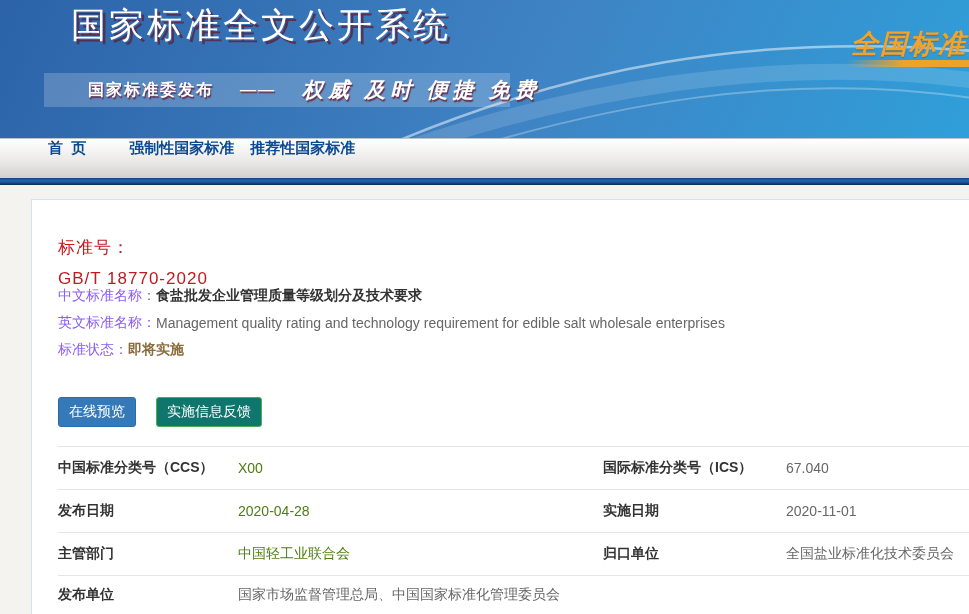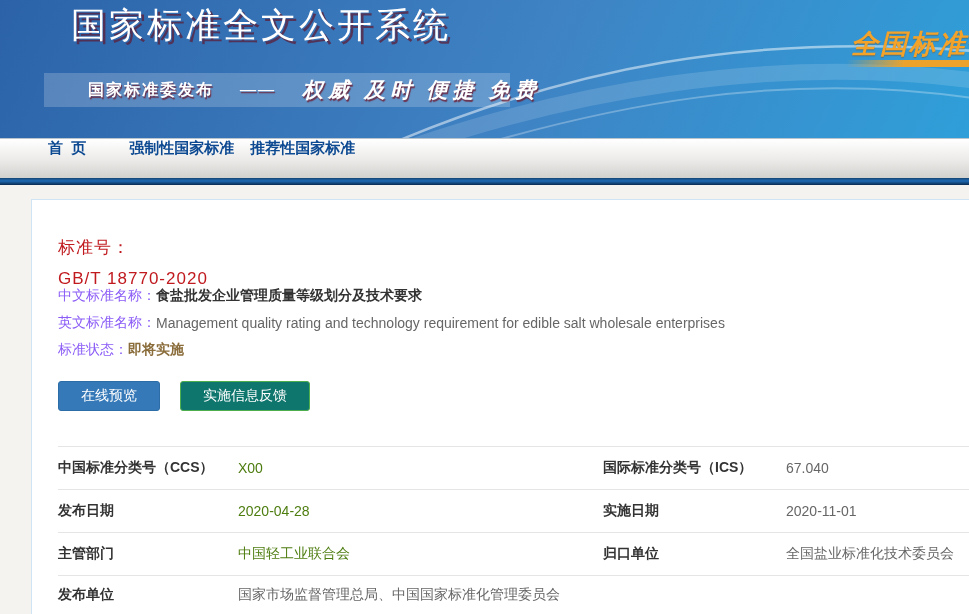--- a/index.html
+++ b/index.html
@@ -65,22 +65,22 @@
     font-size:17px;font-weight:normal;color:#c01a1f;letter-spacing:1px;white-space:nowrap;flex-direction:column;
   }
   .fields{position:absolute;left:26px;top:82px;font-size:14px;}
   .field-row{height:27px;display:flex;align-items:center;white-space:nowrap;}
   .f-label{color:#8b5cf6;}
   .cn-value{font-weight:bold;color:#333;}
   .en-value{color:#666;}
   .status-value{font-weight:bold;color:#8a6d3b;}
   .btn-row{position:absolute;left:26px;top:181px;display:flex;gap:20px;}
   .btn{
-    font-size:14px;color:#fff;border-radius:3px;padding:5px 22px;
-    border:1px solid;cursor:pointer;font-family:"Liberation Sans",sans-serif;white-space:nowrap;
+    font-size:14px;color:#fff;border-radius:3px;padding:5px 10px;
+    border:1px solid;cursor:pointer;font-family:"Liberation Sans",sans-serif;white-space:nowrap;margin-top:16px;
   }
   .btn-blue{background:#3579b8;border-color:#2d6da7;}
   .btn-green{background:#0f766e;border-color:#4cae4c;}
   
   .info-table{position:absolute;left:26px;top:246px;width:990px;}
   .t-row{display:flex;align-items:center;height:42px;border-top:1px solid #e5e5e5;font-size:14px;white-space:nowrap;}
   .t-row.last{height:38px;border-bottom:1px solid #e5e5e5;}
   .c1{width:180px;font-weight:bold;color:#333;}
   .c2{width:365px;color:#4d7c0f;}
   .c3{width:183px;font-weight:bold;color:#333;}

